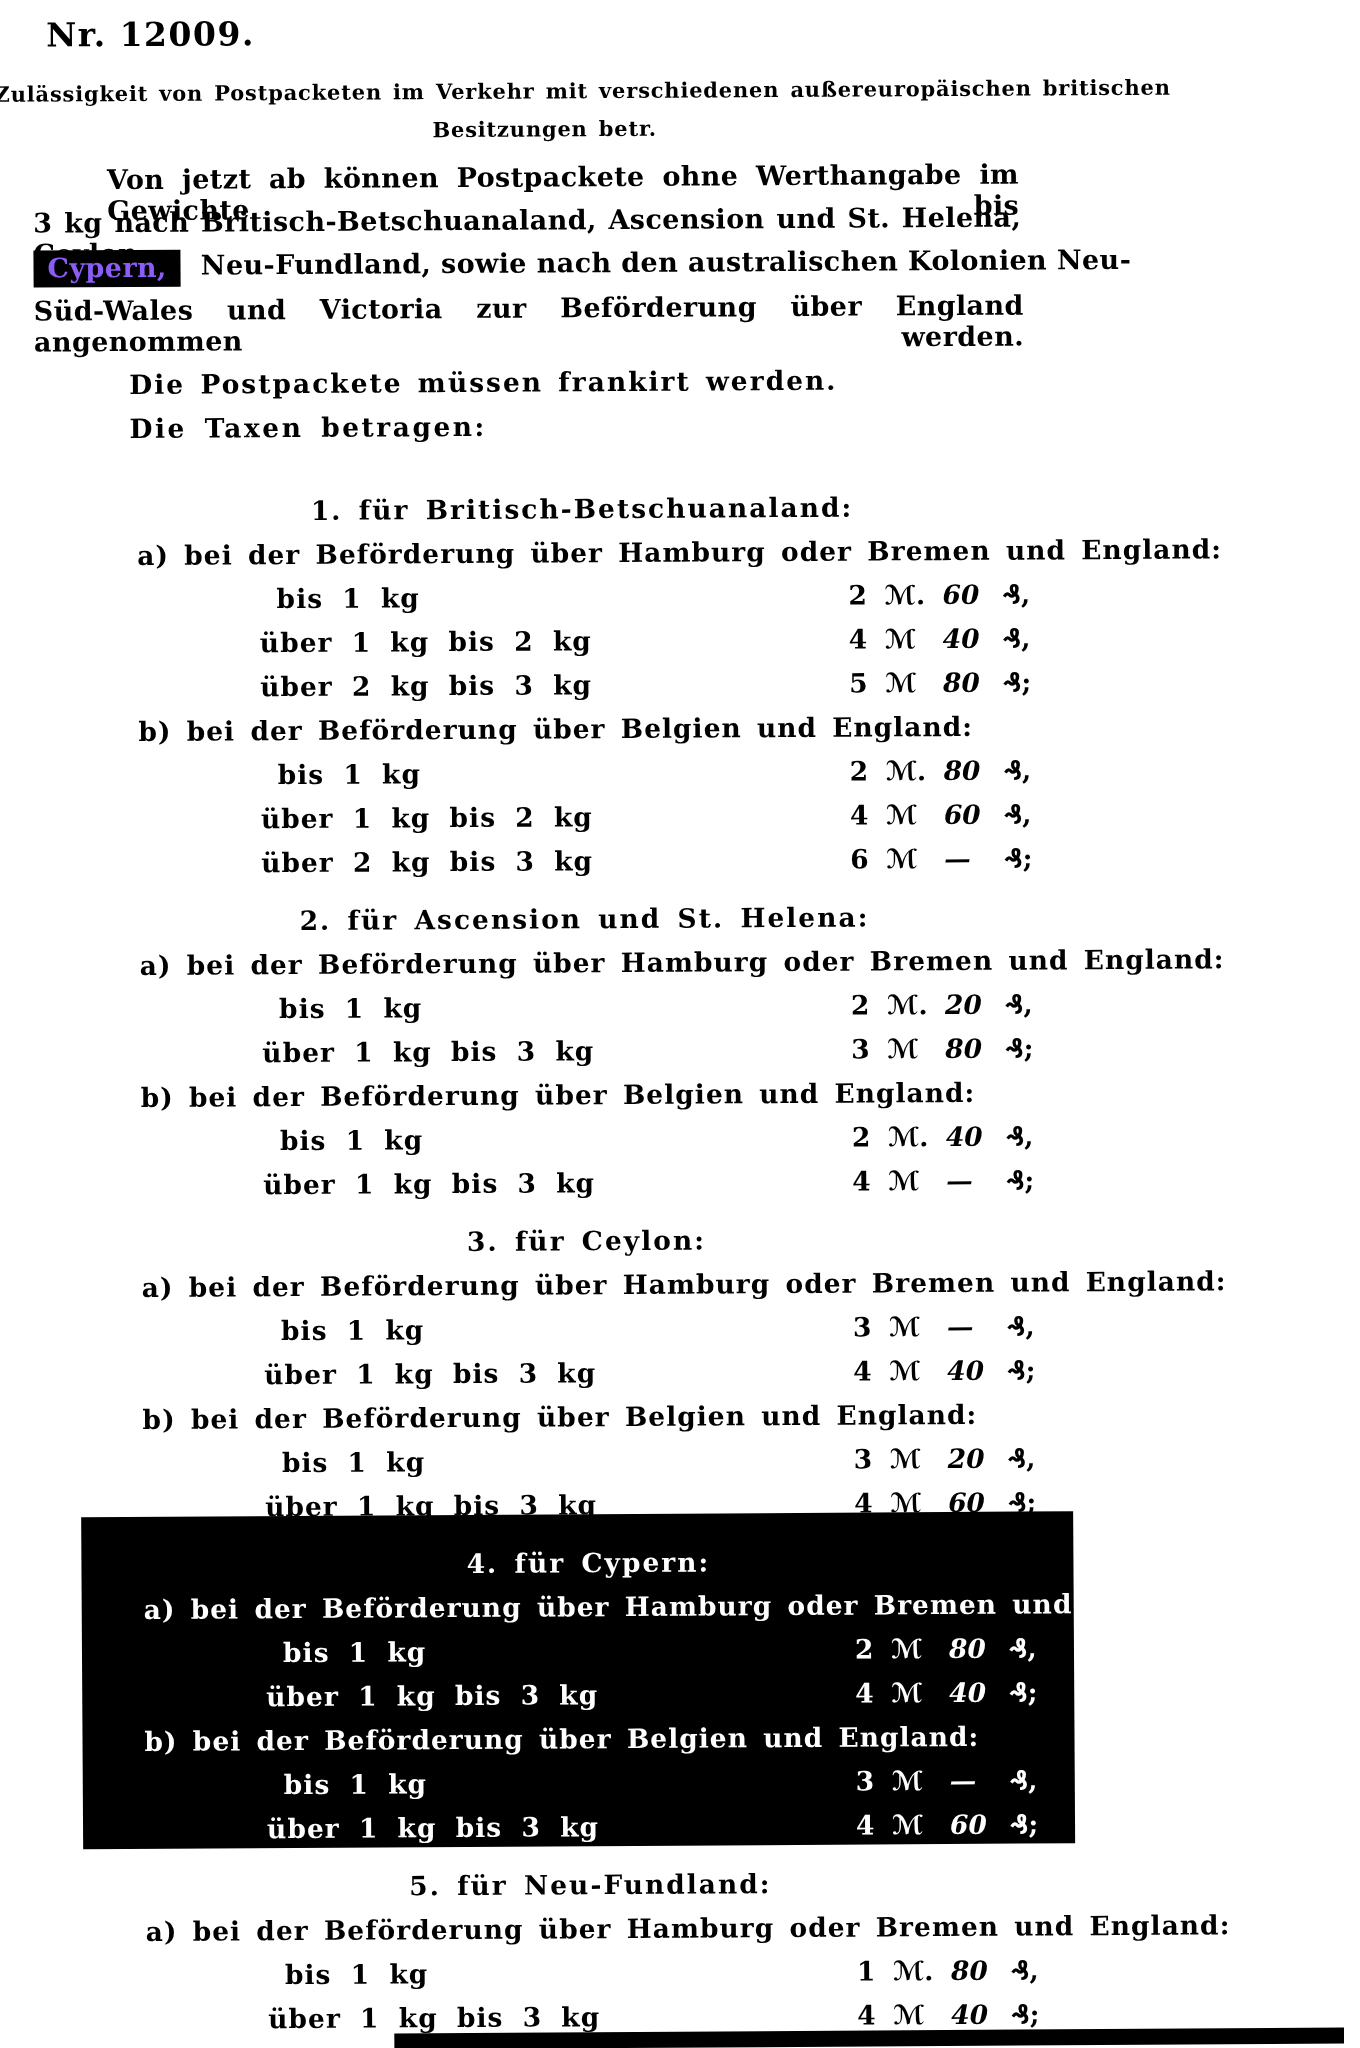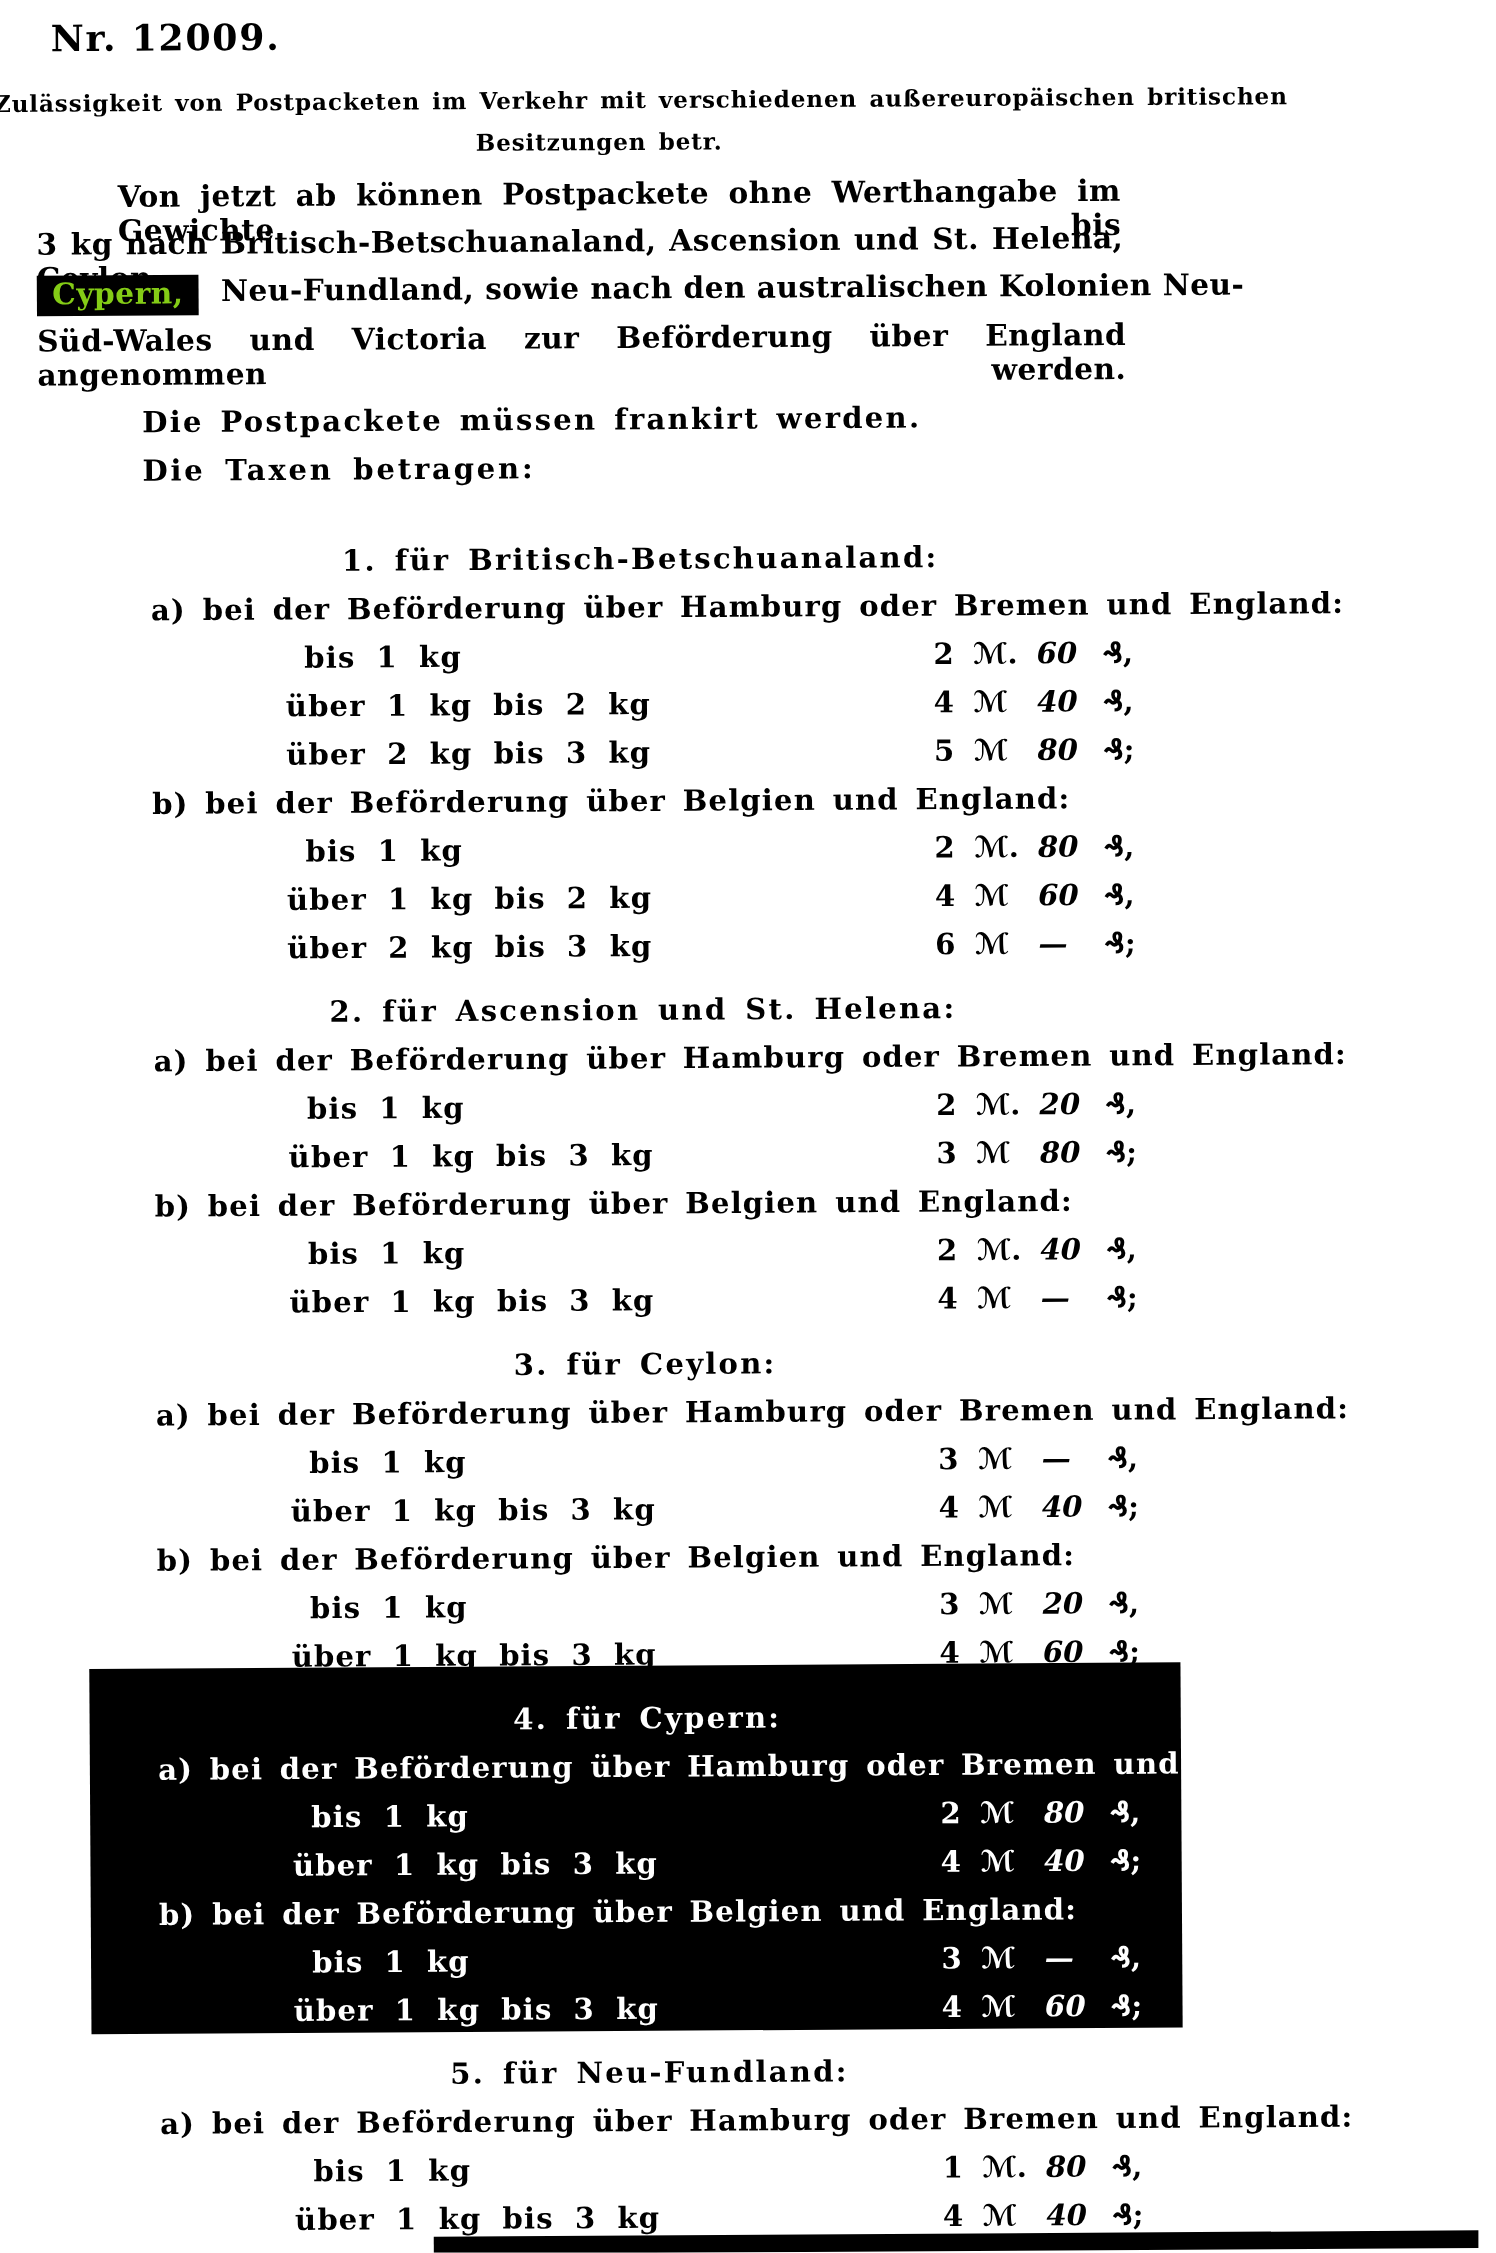--- a/index.html
+++ b/index.html
@@ -12,21 +12,21 @@
   .abs{position:absolute;white-space:nowrap;}
   .doc-number{left:52px;top:12px;font-size:33px;letter-spacing:1.5px;}
   .subject1{left:0;top:78px;width:1060px;text-align:center;font-size:21px;letter-spacing:.8px;word-spacing:3px;}
   .subject2{left:0;top:116px;width:1100px;text-align:center;font-size:21px;letter-spacing:.8px;word-spacing:3px;}
   .intro{font-size:27px;letter-spacing:.4px;white-space:nowrap;}
   .jus{text-align:justify;text-align-last:justify;white-space:normal;}
   .l1{left:112px;top:161px;width:912px;}
   .l2{left:38px;top:204px;width:988px;}
   .l3{left:38px;top:247px;width:990px;display:flex;gap:20px;}
   .l4{left:38px;top:292px;width:990px;}
-  .hl{background:#000;color:#84cc16;padding:2px 14px 4px 14px;flex:0 0 auto;}
+  .hl{background:#000;color:#8b5cf6;padding:2px 14px 4px 14px;flex:0 0 auto;}
   .l3rest{flex:1;text-align:justify;text-align-last:justify;}
   .franking{left:133px;top:366px;font-size:26.5px;letter-spacing:2px;word-spacing:4px;}
   .taxen{left:133px;top:410px;font-size:26.5px;letter-spacing:2.5px;word-spacing:6px;}
   .rates{left:0;top:473px;width:1120px;font-size:26.5px;}
   .line{position:relative;height:44px;line-height:44px;}
   .title{margin-top:14px;margin-left:70px;width:1030px;text-align:center;letter-spacing:2px;word-spacing:5px;}
   .route-label{position:absolute;left:140px;letter-spacing:1px;word-spacing:5px;white-space:nowrap;}
   .w{position:absolute;left:262px;letter-spacing:1px;word-spacing:9px;white-space:nowrap;}
   .w-bis{left:279px;}
   .price{position:absolute;left:851px;width:200px;display:flex;}

